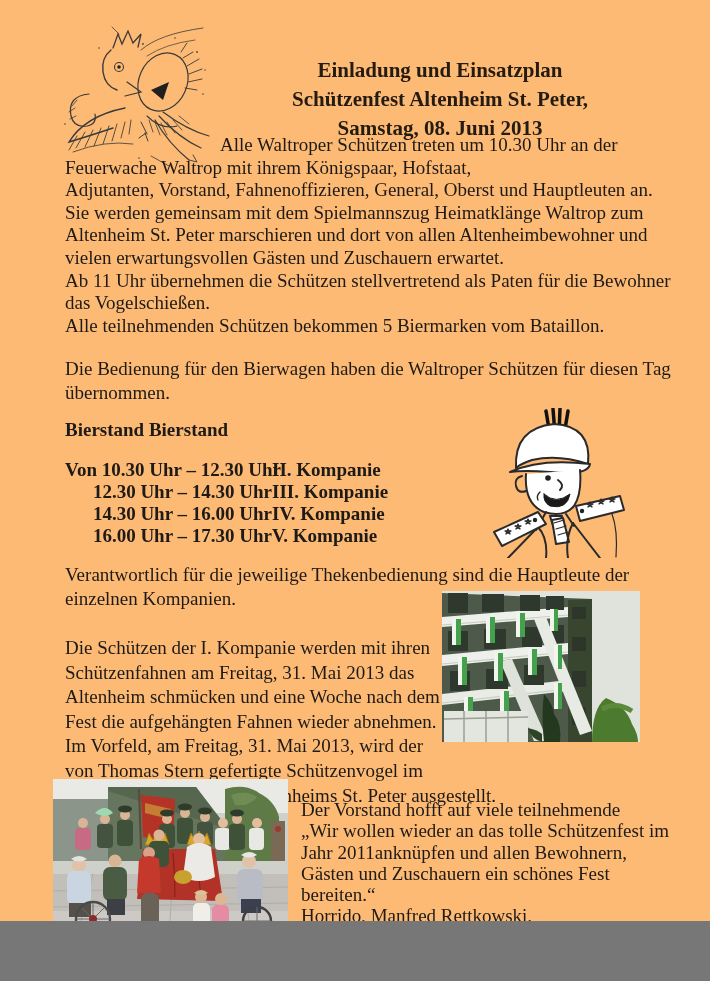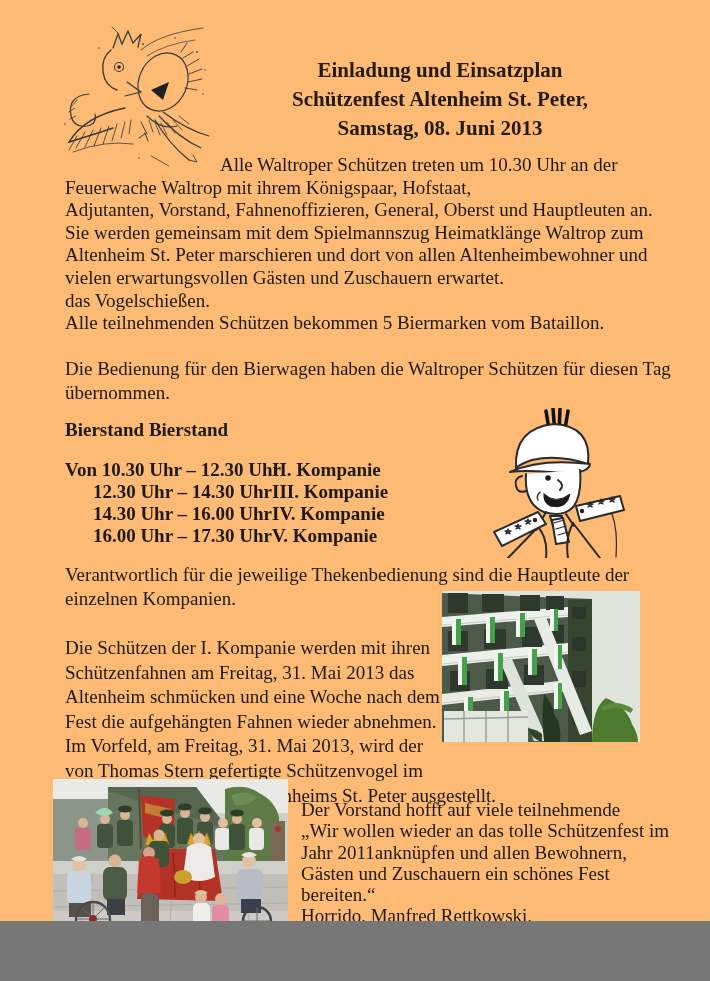--- a/index.html
+++ b/index.html
@@ -2,21 +2,21 @@
 <html><head>
 <meta charset="utf-8">
 <style>
   html,body{margin:0;padding:0;background:#777;}
   .page{position:relative;width:710px;height:921px;background:#fdba74;overflow:hidden;
         font-family:"Liberation Serif",serif;color:#1d1a17;margin:0 auto;}
   .line{white-space:nowrap;}
   .para{position:absolute;font-size:19px;}
   .title{position:absolute;left:160px;top:56px;width:560px;text-align:center;
          font-size:21px;font-weight:bold;line-height:29px;color:#241b12;}
-  #intro{left:65px;top:154px;line-height:22.6px;}
+  #intro{left:65px;top:134px;line-height:22.6px;}
   #intro .line:nth-child(1){margin-left:155px;}
   #intro .line:nth-child(2){}
   #bierwagen{left:65px;top:357px;line-height:24px;}
   .h-bierstand{position:absolute;left:65px;top:419px;font-size:19px;font-weight:bold;white-space:nowrap;}
   #schedule{position:absolute;left:65px;top:459px;font-size:19px;font-weight:bold;}
   .sched-row{display:flex;height:22px;line-height:22px;}
   .sched-time{display:inline-block;width:207px;text-align:right;white-space:nowrap;}
   .sched-comp{display:inline-block;width:156px;white-space:nowrap;}
   #verantwortlich{left:65px;top:563px;line-height:24px;}
   #kompanie1{left:65px;top:636px;line-height:24.6px;}
@@ -100,20 +100,21 @@
     <div class="line">Samstag, 08. Juni 2013</div>
   </div>
 
   <div class="para" id="intro">
     <div class="line">Alle Waltroper Schützen treten um 10.30 Uhr an der</div>
     <div class="line">Feuerwache Waltrop mit ihrem Königspaar, Hofstaat,</div>
     <div class="line">Adjutanten, Vorstand, Fahnenoffizieren, General, Oberst und Hauptleuten an.</div>
     <div class="line">Sie werden gemeinsam mit dem Spielmannszug Heimatklänge Waltrop zum</div>
     <div class="line">Altenheim St. Peter marschieren und dort von allen Altenheimbewohner und</div>
     <div class="line">vielen erwartungsvollen Gästen und Zuschauern erwartet.</div>
+    <div class="line">Ab 11 Uhr übernehmen die Schützen stellvertretend als Paten für die Bewohner</div>
     <div class="line">das Vogelschießen.</div>
     <div class="line">Alle teilnehmenden Schützen bekommen 5 Biermarken vom Bataillon.</div>
   </div>
 
   <div class="para" id="bierwagen">
     <div class="line">Die Bedienung für den Bierwagen haben die Waltroper Schützen für diesen Tag</div>
     <div class="line">übernommen.</div>
   </div>
 
   <div class="h-bierstand">Bierstand Bierstand</div>

